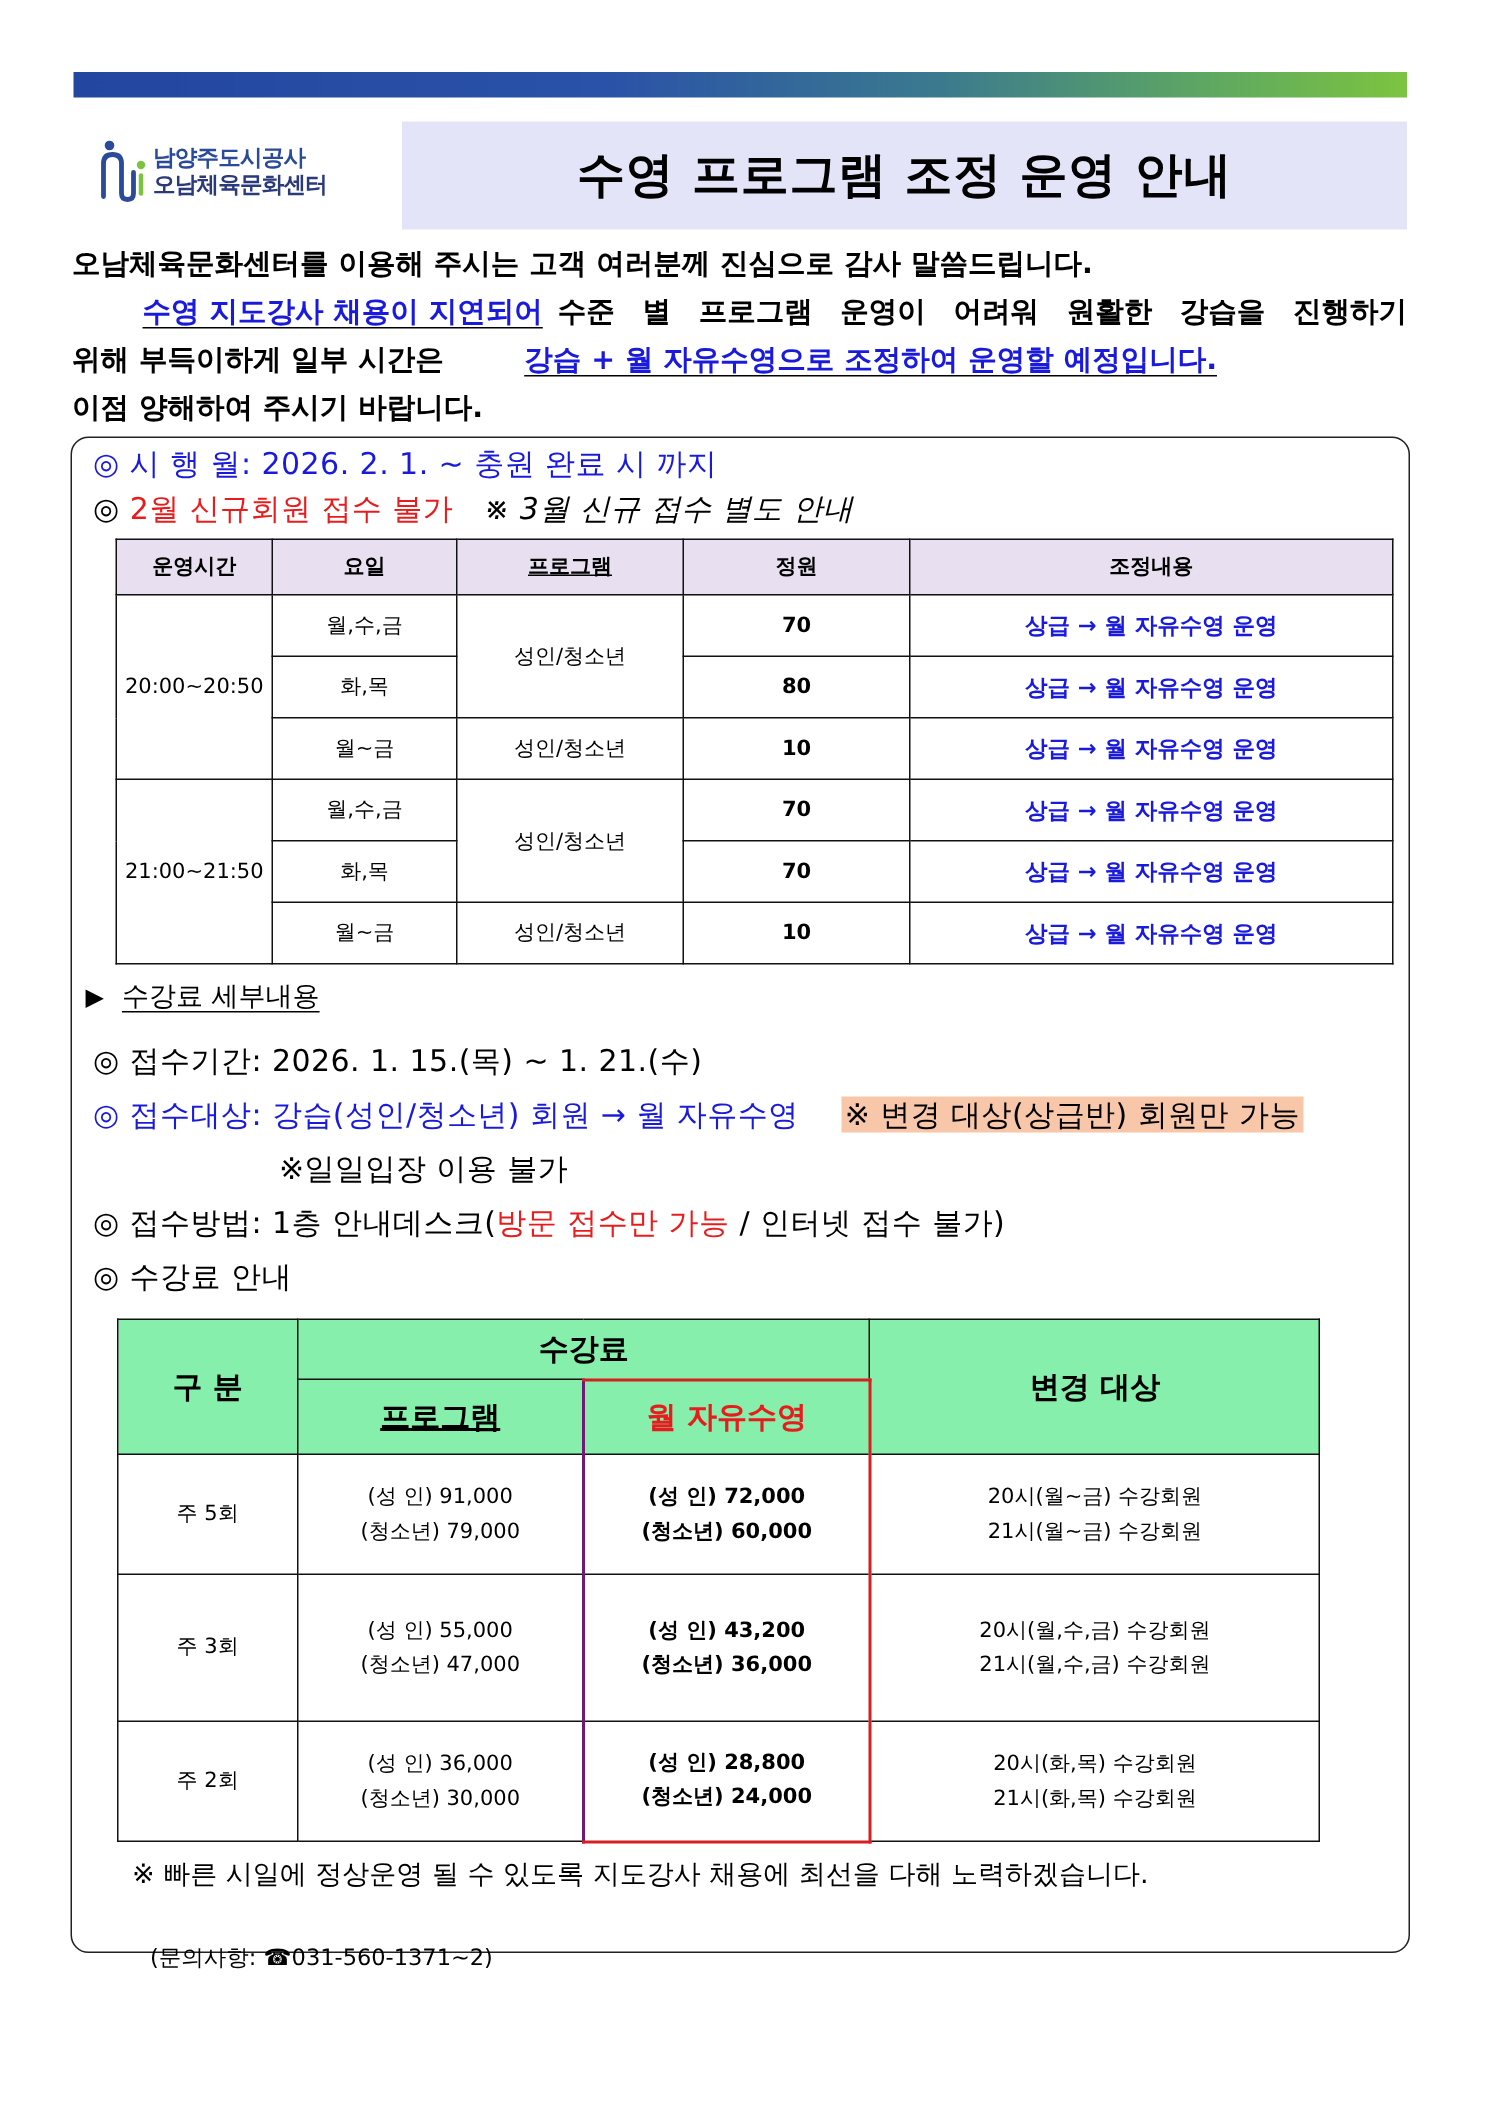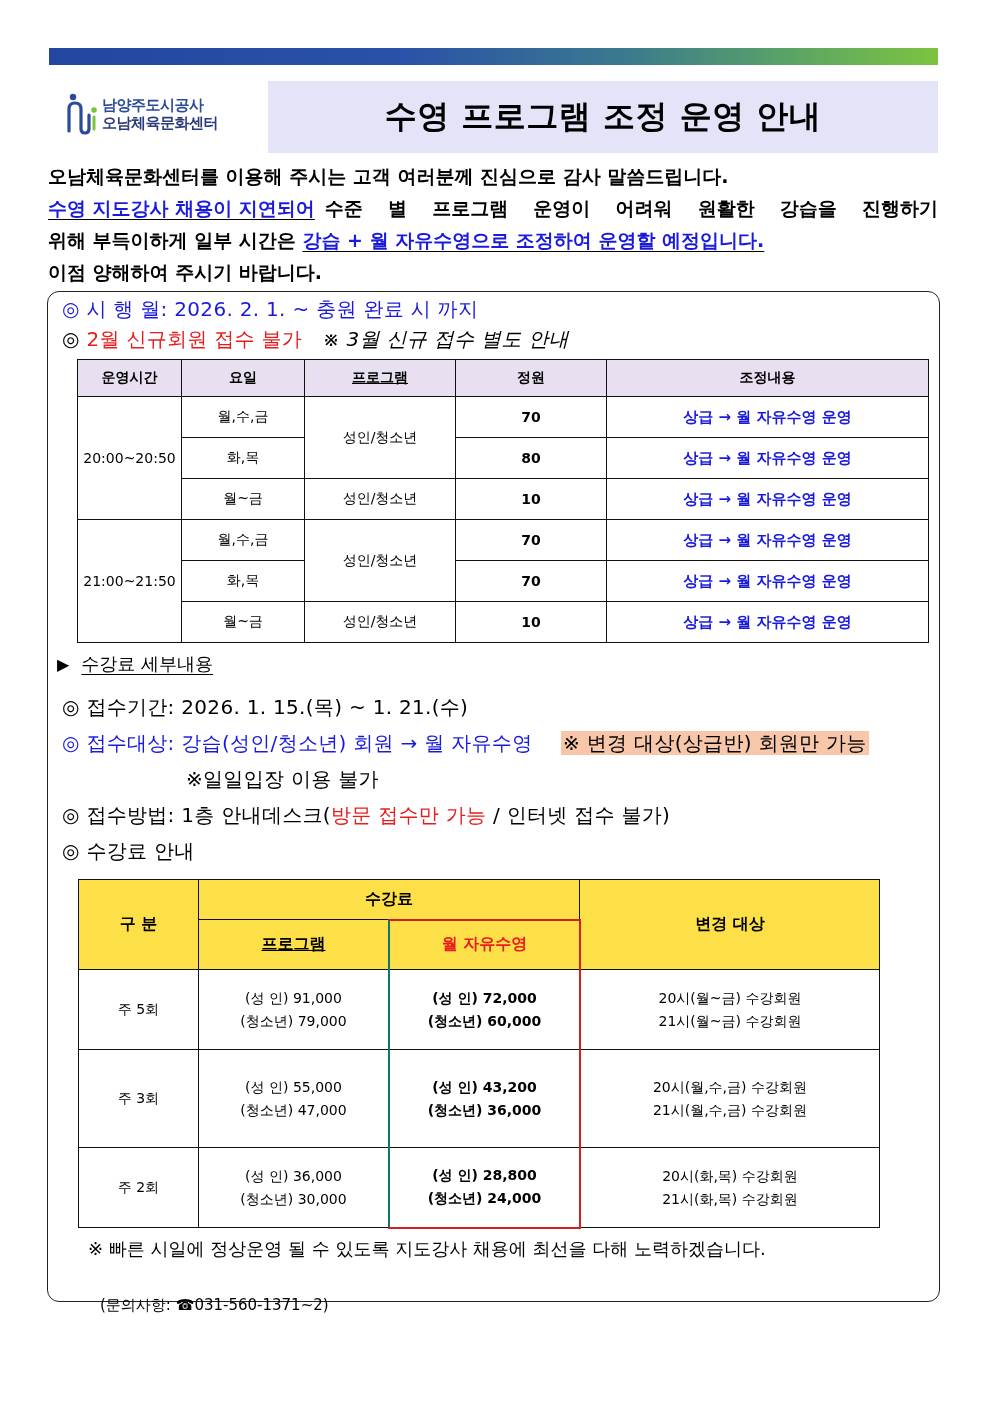--- a/index.html
+++ b/index.html
@@ -18,21 +18,21 @@
   .logo-line2 { font-size: 15px; font-weight: bold; color: #2a3a7a; letter-spacing: -0.5px; }
 
   .title-box {
     position: absolute; left: 268px; top: 81px; width: 670px; height: 72px;
     background: #e4e4f8; display: flex; align-items: center; justify-content: center;
   }
   .title-text { font-size: 32px; font-weight: bold; letter-spacing: 0.5px; }
 
   .intro { position: absolute; left: 48px; top: 160px; width: 890px; font-size: 19px; font-weight: bold; line-height: 32px; }
   .intro .line { white-space: nowrap; }
-  .hl-blue { color: #1a1adc; text-decoration: underline; text-decoration-color: #000; text-underline-offset: 4px; }
+  .hl-blue { color: #1a1adc; text-decoration: underline; text-decoration-color: #000; text-underline-offset: 4px; margin-left: 47px; }
   .intro .justify { display: flex; justify-content: space-between; white-space: nowrap; }
 
   .panel {
     position: absolute; left: 47px; top: 291px; width: 893px; height: 1011px;
     border: 1.5px solid #222; border-radius: 12px;
   }
 
   .bullet-line { position: absolute; left: 62px; font-size: 20px; white-space: nowrap; letter-spacing: 0.3px; text-align: right; }
   .blue { color: #1a1adc; }
   .red { color: #e81c1c; }
@@ -45,23 +45,23 @@
   .t1 td { height: 41px; text-align: center; }
   .t1 .cap { font-weight: bold; font-size: 14px; }
   .t1 .adj { color: #1a1adc; font-weight: bold; font-size: 15px; }
   .underline-th { text-decoration: underline; }
 
   .sec-head { position: absolute; left: 57px; top: 652px; font-size: 18px; white-space: nowrap; display: flex; align-items: center; }
   .sec-head .tri { font-size: 16px; margin-right: 12px; }
   .sec-head .txt { text-decoration: underline; text-underline-offset: 4px; }
 
   .t2 { left: 78px; top: 879px; width: 802px; }
-  .t2 th { background: #fde047; font-weight: bold; font-size: 16px; }
+  .t2 th { background: #86efac; font-weight: bold; font-size: 20px; }
   .t2 td { font-size: 14px; line-height: 23px; }
-  .t2 .red-col { border-left: 2px solid #0f766e; border-right: 2px solid #d42020; }
+  .t2 .red-col { border-left: 2px solid #701a75; border-right: 2px solid #d42020; }
   .t2 .red-top { border-top: 2px solid #d42020; }
   .t2 .red-bottom { border-bottom: 2px solid #d42020; }
   .t2 .free-head { color: #e81c1c; }
   .t2 .bold { font-weight: bold; }
 
   .footer-note { position: absolute; left: 88px; top: 1237px; font-size: 18px; white-space: nowrap; }
   .contact { position: absolute; left: 100px; top: 1276px; font-size: 15px; white-space: nowrap; margin-top: 20px; }
 </style>
 </head>
 <body>

